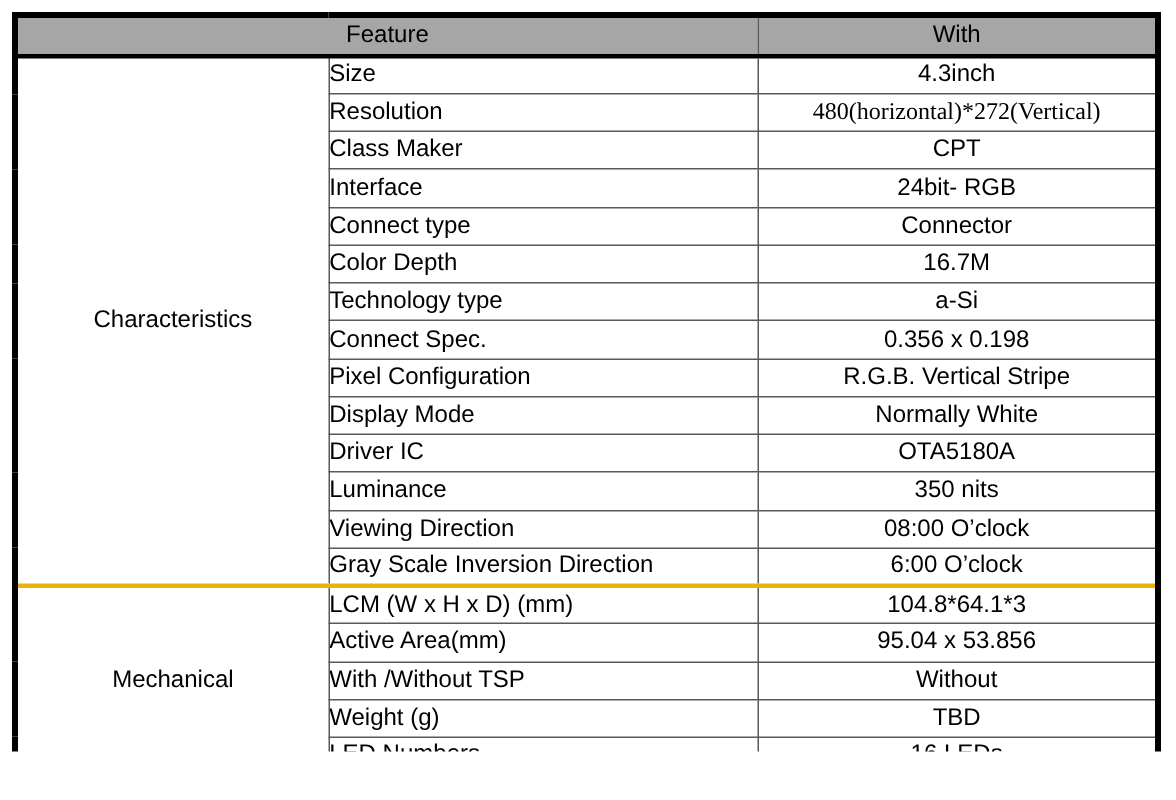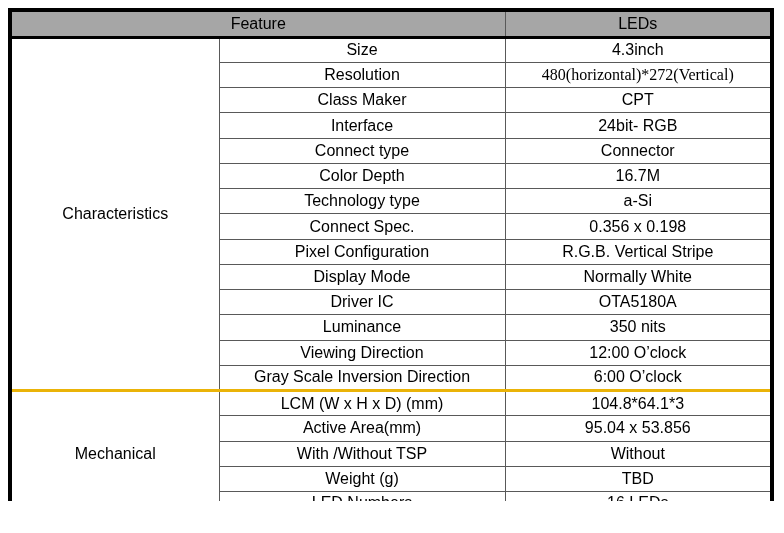--- a/index.html
+++ b/index.html
@@ -26,21 +26,20 @@
     background: #ffffff;
   }
   table.spec-table td, table.spec-table th {
     border: 1px solid #595959;
     padding: 0;
     font-size: 16px;
     font-weight: normal;
     line-height: 1;
     overflow: hidden;
     white-space: nowrap;
-    text-align: center;
   }
   
   table.spec-table {
     border: 4px solid #000000;
   }
   
   tr.header-row th {
     background: #a6a6a6;
     border-bottom: 3px solid #000000;
     text-align: center;
@@ -90,21 +89,21 @@
 <div class="page">
   <table class="spec-table">
     <colgroup>
       <col style="width:209px">
       <col style="width:286px">
       <col style="width:267px">
     </colgroup>
     <tbody>
       <tr class="header-row">
         <th class="header-feature" colspan="2">Feature</th>
-        <th class="header-spec">LEDs</th>
+        <th class="header-spec">With</th>
       </tr>
 
       <tr>
         <td class="group-cell" rowspan="14">Characteristics</td>
         <td class="feature-cell">Size</td>
         <td class="spec-cell">4.3inch</td>
       </tr>
       <tr>
         <td class="feature-cell">Resolution</td>
         <td class="spec-cell alt-font">480(horizontal)*272(Vertical)</td>
@@ -144,21 +143,21 @@
       <tr>
         <td class="feature-cell">Driver IC</td>
         <td class="spec-cell">OTA5180A</td>
       </tr>
       <tr>
         <td class="feature-cell">Luminance</td>
         <td class="spec-cell">350 nits</td>
       </tr>
       <tr>
         <td class="feature-cell">Viewing Direction</td>
-        <td class="spec-cell">12:00 O’clock</td>
+        <td class="spec-cell">08:00 O’clock</td>
       </tr>
       <tr>
         <td class="feature-cell">Gray Scale Inversion Direction</td>
         <td class="spec-cell">6:00 O’clock</td>
       </tr>
 
       <tr class="section-start">
         <td class="group-cell" rowspan="5">Mechanical</td>
         <td class="feature-cell">LCM (W x H x D) (mm)</td>
         <td class="spec-cell">104.8*64.1*3</td>

